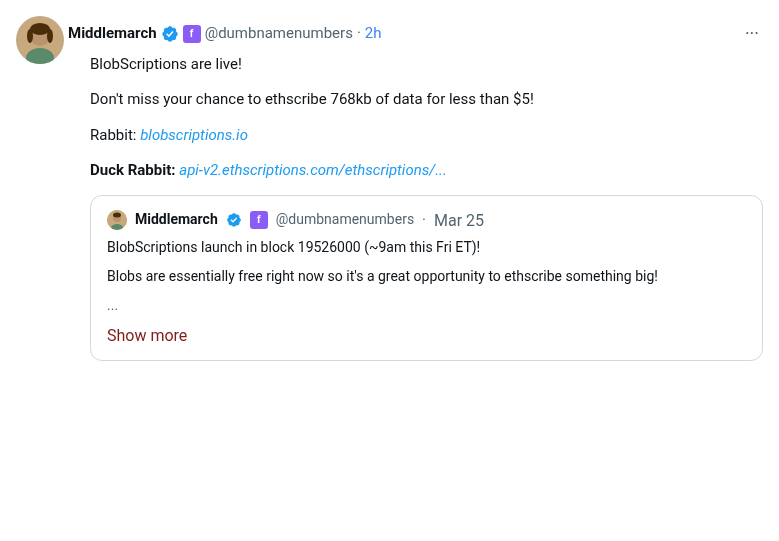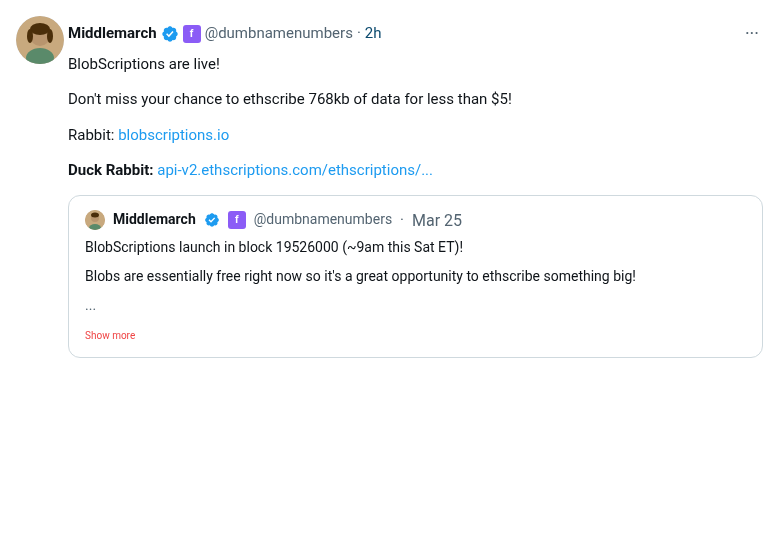--- a/index.html
+++ b/index.html
@@ -72,54 +72,56 @@
       font-size: 10px;
       font-weight: bold;
     }
 
     .author-handle {
       color: #536471;
       font-size: 15px;
     }
 
     .tweet-time {
-      color: #0c4a6e;
+      color: #3b82f6;
       font-size: 15px;
     }
 
     .dot-separator {
       color: #536471;
       font-size: 15px;
     }
 
     .more-button {
       color: #536471;
       cursor: pointer;
       font-size: 18px;
       padding: 4px;
       border-radius: 50%;
     }
 
     .tweet-body {
       color: #0f1419;
       font-size: 15px;
       line-height: 1.5625;
+      margin-left: 22px;
     }
 
     .tweet-body p {
       margin-bottom: 12px;
     }
 
     .tweet-body p:last-child {
       margin-bottom: 0;
     }
 
     .link-text {
       color: #1d9bf0;
       text-decoration: none;
+      font-style: italic;
     }
 
     .quoted-tweet {
       border: 1px solid #cfd9de;
       border-radius: 12px;
       padding: 12px 16px;
       margin-top: 12px;
     }
 
     .quoted-header {
@@ -158,23 +160,23 @@
       font-size: 14px;
       color: #0f1419;
       line-height: 1.5;
     }
 
     .quoted-body p {
       margin-bottom: 8px;
     }
 
     .show-more-link {
-      color: #ef4444;
+      color: #7f1d1d;
       cursor: pointer;
-      font-size: 10px;
+      font-size: 16px;
       text-decoration: none;
     }
 
     .ellipsis {
       color: #536471;
       font-size: 14px;
     }
   </style>
 </head>
 <body>
@@ -242,21 +244,21 @@
             <svg width="16" height="16" viewBox="0 0 24 24" fill="#1d9bf0">
               <path d="M22.25 12c0-1.43-.88-2.67-2.19-3.34.46-1.39.2-2.9-.81-3.91s-2.52-1.27-3.91-.81c-.66-1.31-1.91-2.19-3.34-2.19s-2.67.88-3.33 2.19c-1.4-.46-2.91-.2-3.92.81s-1.26 2.52-.8 3.91c-1.31.67-2.2 1.91-2.2 3.34s.89 2.67 2.2 3.34c-.46 1.39-.21 2.9.8 3.91s2.52 1.26 3.91.81c.67 1.31 1.91 2.19 3.34 2.19s2.68-.88 3.34-2.19c1.39.45 2.9.2 3.91-.81s1.27-2.52.81-3.91c1.31-.67 2.19-1.91 2.19-3.34zm-11.71 4.2L6.8 12.46l1.41-1.42 2.26 2.26 4.8-5.23 1.47 1.36-6.2 6.77z"></path>
             </svg>
           </span>
           <span class="farcaster-badge">f</span>
           <span class="quoted-author-handle">@dumbnamenumbers</span>
           <span class="dot-separator">·</span>
           <span class="quoted-tweet-time">Mar 25</span>
         </div>
         <div class="quoted-body">
-          <p>BlobScriptions launch in block 19526000 (~9am this Sat ET)!</p>
+          <p>BlobScriptions launch in block 19526000 (~9am this Fri ET)!</p>
           <p>Blobs are essentially free right now so it's a great opportunity to ethscribe something big!</p>
           <p>
             <span class="ellipsis">...</span>
           </p>
           <a class="show-more-link" href="#">Show more</a>
         </div>
       </div>
     </div>
   </div>
 </div>

